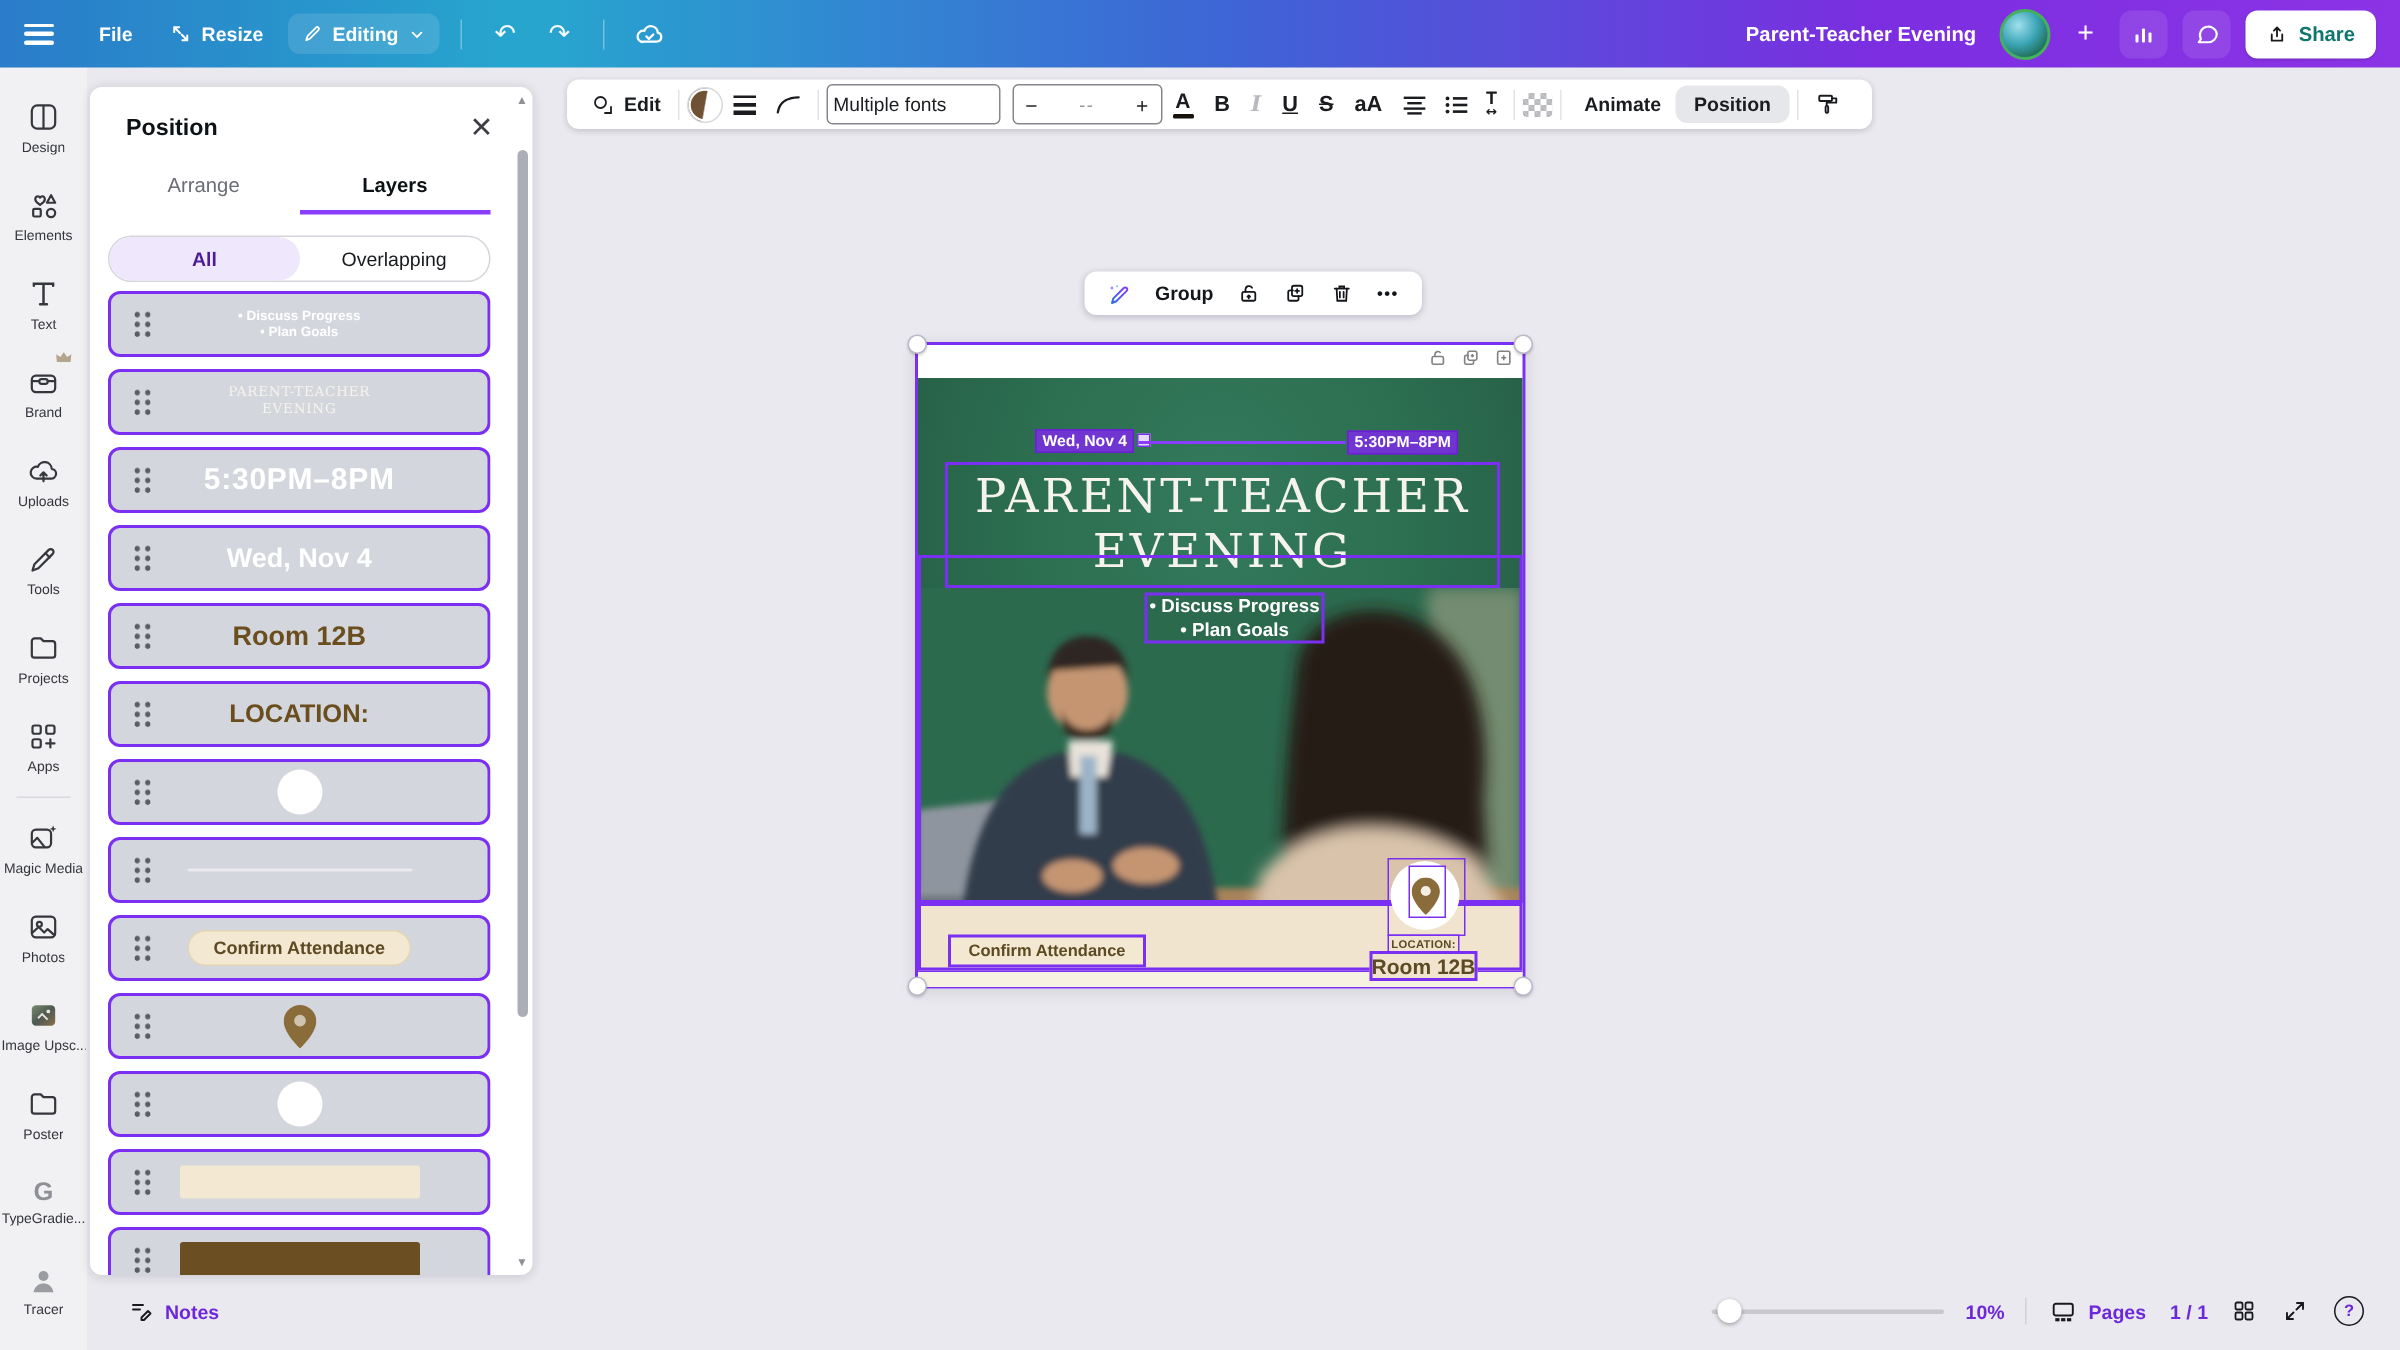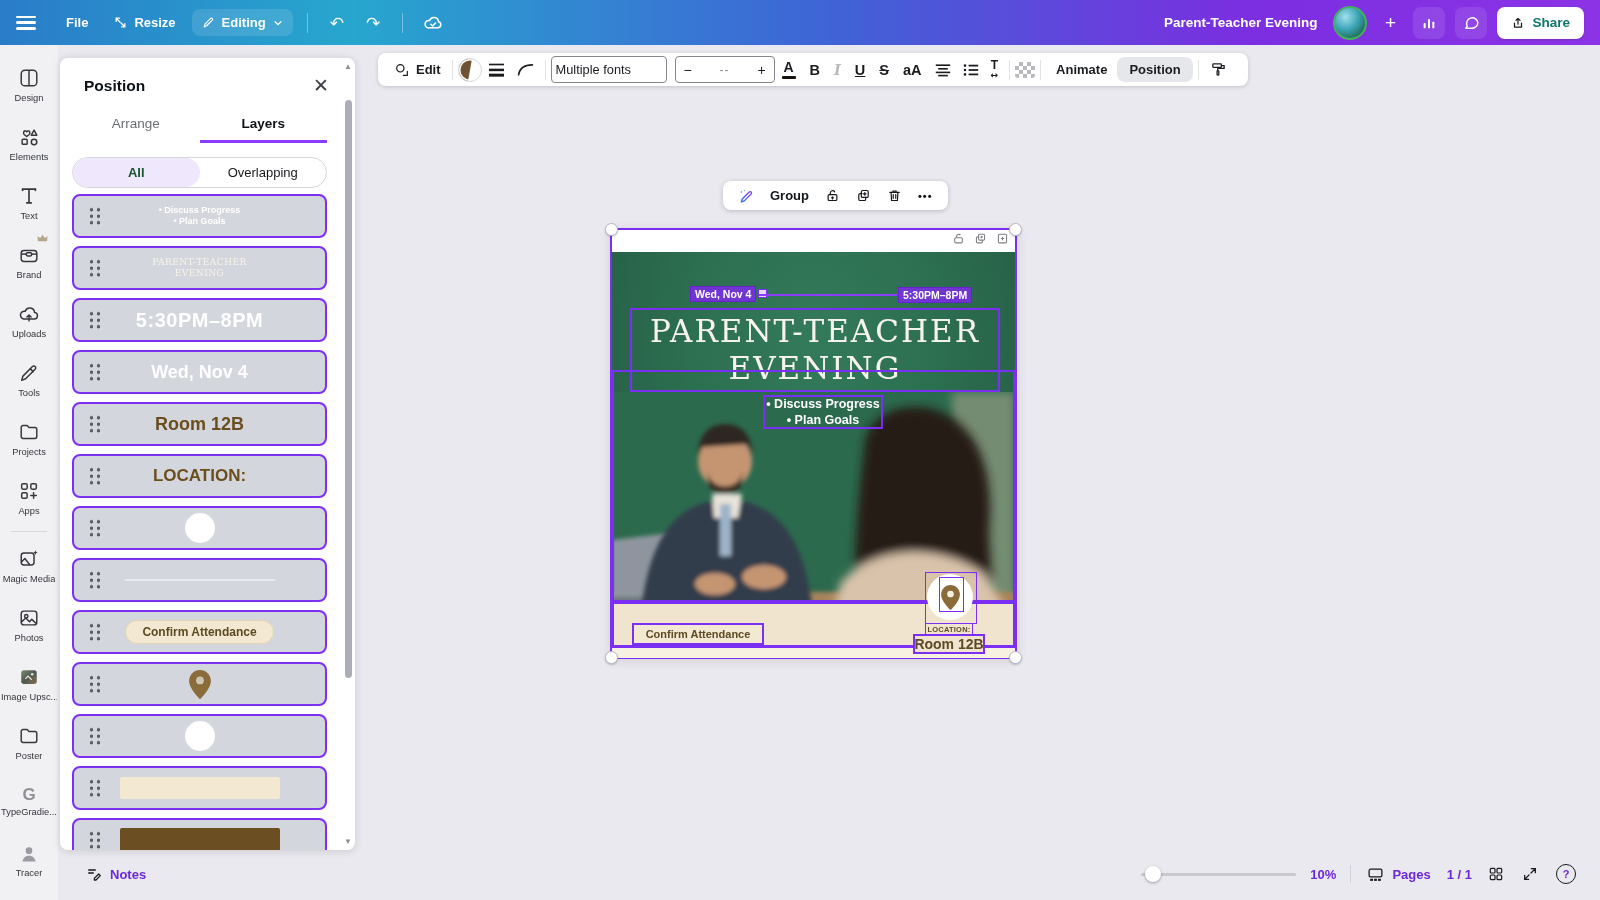--- a/index.html
+++ b/index.html
@@ -59,21 +59,21 @@
     box-shadow:0 1px 8px rgba(20,20,40,.15);z-index:44;overflow:hidden;}
   .panel-header{display:flex;align-items:center;justify-content:space-between;padding:16px 20px 10px 24px;}
   .panel-title{font-size:15.5px;font-weight:700;color:#0d1216;}
   .panel-close{font-size:19px;color:#3c3e44;cursor:pointer;line-height:1;padding:2px 6px;border-radius:6px;}
   .panel-tabs{display:flex;margin:0 12px;width:255px;}
   .ptab{flex:1;text-align:center;font-size:13.5px;padding:9px 0;cursor:pointer;color:#6c6e75;border-bottom:3px solid transparent;}
   .ptab.active{color:#0d1216;font-weight:700;border-bottom-color:#8b3dff;}
   .segmented{margin:14px 12px 0;width:255px;height:31px;border:1px solid #d5d6db;border-radius:17px;display:flex;
     box-sizing:border-box;overflow:hidden;font-size:13px;}
   .seg-opt{flex:1;display:flex;align-items:center;justify-content:center;cursor:pointer;color:#17191c;}
-  .seg-opt.active{background:#efe7fc;color:#14532d;font-weight:700;border-radius:16px;}
+  .seg-opt.active{background:#efe7fc;color:#4c1d95;font-weight:700;border-radius:16px;}
   .layers-list{position:absolute;left:12px;top:136px;width:255px;bottom:0;display:flex;flex-direction:column;gap:8px;overflow:hidden;}
   .layer-item{flex:none;height:44px;background:#d4d6dd;border:2px solid #7b2ff2;border-radius:8px;box-sizing:border-box;
     position:relative;display:flex;align-items:center;justify-content:center;cursor:pointer;}
   .drag-dots{position:absolute;left:14px;top:50%;transform:translateY(-50%);width:13px;height:19px;cursor:grab;
     background-image:radial-gradient(circle,#5b5d66 1.6px,transparent 2px);background-size:7px 6.5px;}
   .ltext{color:#fff;font-weight:700;text-align:center;line-height:1.25;}
   .ltext.serif{font-family:"DejaVu Serif",serif;font-weight:400;letter-spacing:.5px;color:#f6f3ec;font-size:9px;}
   .ltext.small{font-size:9px;}
   .ltext.big{font-size:20px;letter-spacing:.5px;}
   .ltext.med{font-size:18px;}

